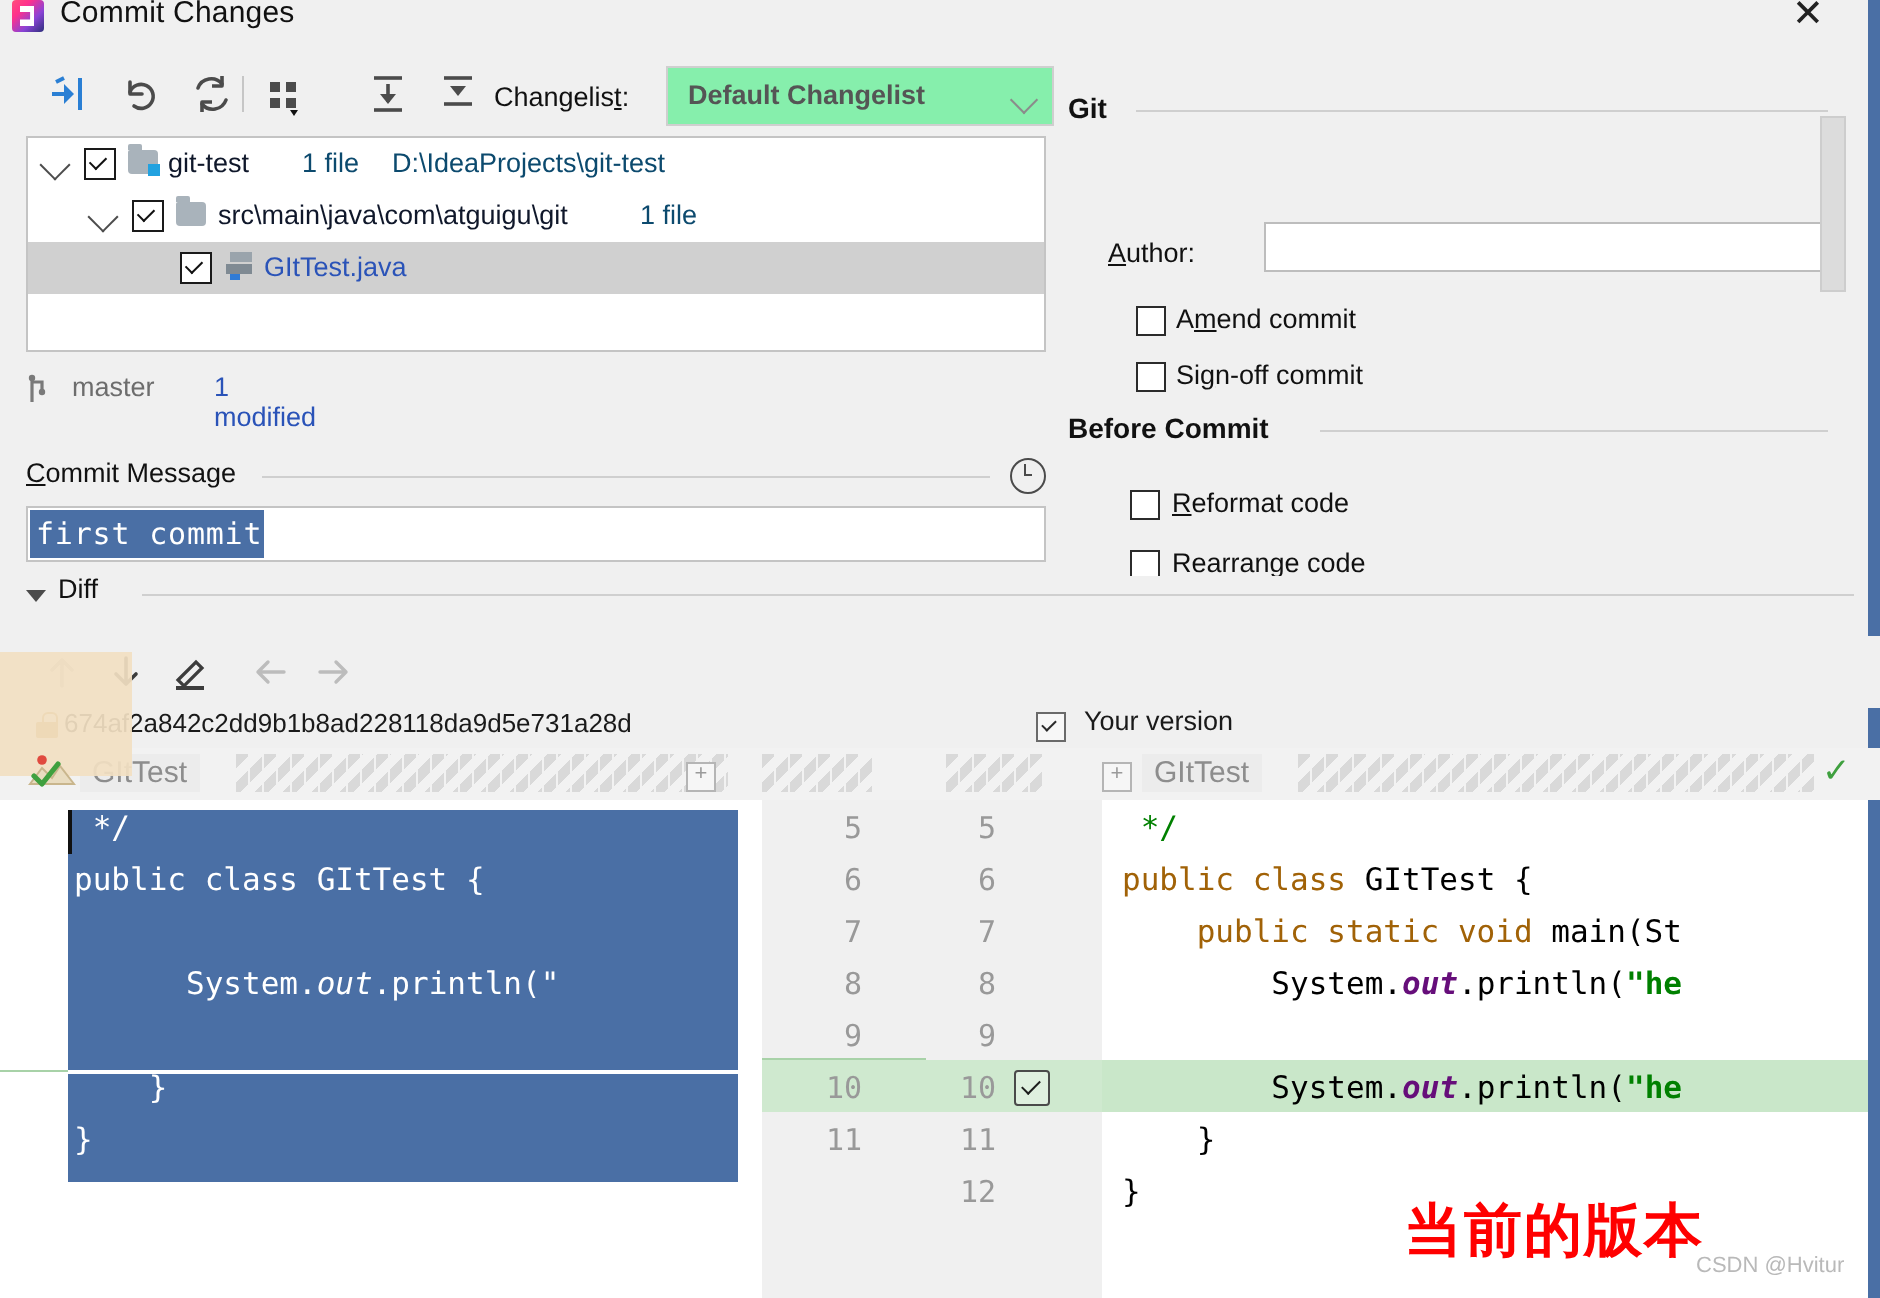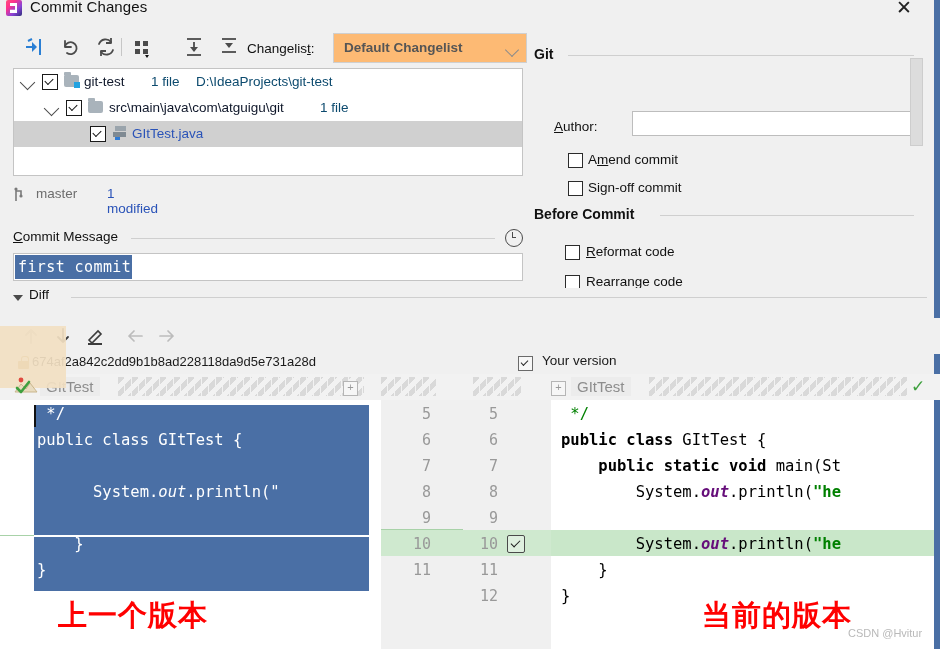--- a/index.html
+++ b/index.html
@@ -22,21 +22,21 @@
     font-size:19px;line-height:24px;text-align:center;cursor:default;}
 
   
   .tb{position:absolute;left:8px;top:34px;width:520px;height:30px;}
   .tbi{position:absolute;top:0;width:26px;height:26px;}
   .sep-v{position:absolute;top:4px;width:1px;height:18px;background:#c6c6c6;}
 
   .cl-label{position:absolute;left:247px;top:41px;font-size:13.5px;color:#111;}
   .cl-label u{text-decoration:underline;}
   .cl-box{position:absolute;left:333px;top:33px;width:194px;height:30px;
-    background:#fdba74;border:1px solid #cfcfcf;box-sizing:border-box;}
+    background:#86efac;border:1px solid #cfcfcf;box-sizing:border-box;}
   .cl-box span{position:absolute;left:10px;top:6px;font-size:13.5px;color:#555;font-weight:bold;}
   .cl-chev{position:absolute;right:9px;top:11px;width:9px;height:9px;
     border-left:1.4px solid #8b8b8b;border-bottom:1.4px solid #8b8b8b;transform:rotate(-45deg);}
 
   
   .tree{position:absolute;left:13px;top:68px;width:510px;height:108px;
     background:#fff;border:1px solid #c4c4c4;box-sizing:border-box;overflow:hidden;}
   .trow{position:relative;height:26px;line-height:26px;white-space:nowrap;}
   .trow.sel{background:#d0d0d0;}
   .chev-r{position:absolute;width:10px;height:10px;top:8px;
@@ -127,21 +127,21 @@
   .pane{position:absolute;top:400px;overflow:hidden;}
   .paneL{left:0;width:381px;height:249px;background:#fff;border-right:1px solid #c9c9c9;}
   .paneG{left:381px;width:170px;height:249px;background:#f0f0f0;border-right:1px solid #c9c9c9;}
   .paneR{left:551px;width:383px;height:249px;background:#fff;}
 
   .code{position:absolute;font-family:"DejaVu Sans Mono","Liberation Mono",monospace;
     font-size:15.5px;line-height:26px;white-space:pre;}
   .selblock{position:absolute;background:#4a6fa5;}
   .caret{position:absolute;width:2px;background:#111;}
 
-  .kw{color:#000000;font-weight:bold;}
+  .kw{color:#a16207;font-weight:normal;}
   .fld{color:#660e7a;font-style:italic;font-weight:bold;}
   .str{color:#008000;font-weight:bold;}
   .cmt{color:#008000;}
   .pl{color:#000;}
   .w{color:#fff;}
 
   .lnum{position:absolute;font-family:"DejaVu Sans Mono","Liberation Mono",monospace;
     font-size:15px;line-height:26px;color:#999;text-align:right;width:30px;}
   .greenrow{position:absolute;background:#c9e7c9;}
   .greenline{position:absolute;height:1px;background:#a8d2a8;}
@@ -465,17 +465,16 @@
 
   <div class="tooltipfrag"></div>
   <div class="tipico">
     <svg width="24" height="20" viewBox="0 0 24 20">
       <path d="M1 16 l6 -8 l5 5 l4 -6 l7 9 z" fill="#e9dcc0" stroke="#c9b68d" stroke-width="1"></path>
       <circle cx="7" cy="4" r="2.4" fill="#e04a3f"></circle>
       <path d="M3 12 l4 4 l8 -10" stroke="#3fa03f" stroke-width="2.6" fill="none" stroke-linecap="round" stroke-linejoin="round"></path>
     </svg>
   </div>
 
-  <div class="anno" style="left:58px;top:596px">上一个版本</div>
   <div class="anno" style="left:702px;top:596px">当前的版本</div>
   <div class="wm">CSDN @Hvitur</div>
 
 </div>
 
 </body></html>

